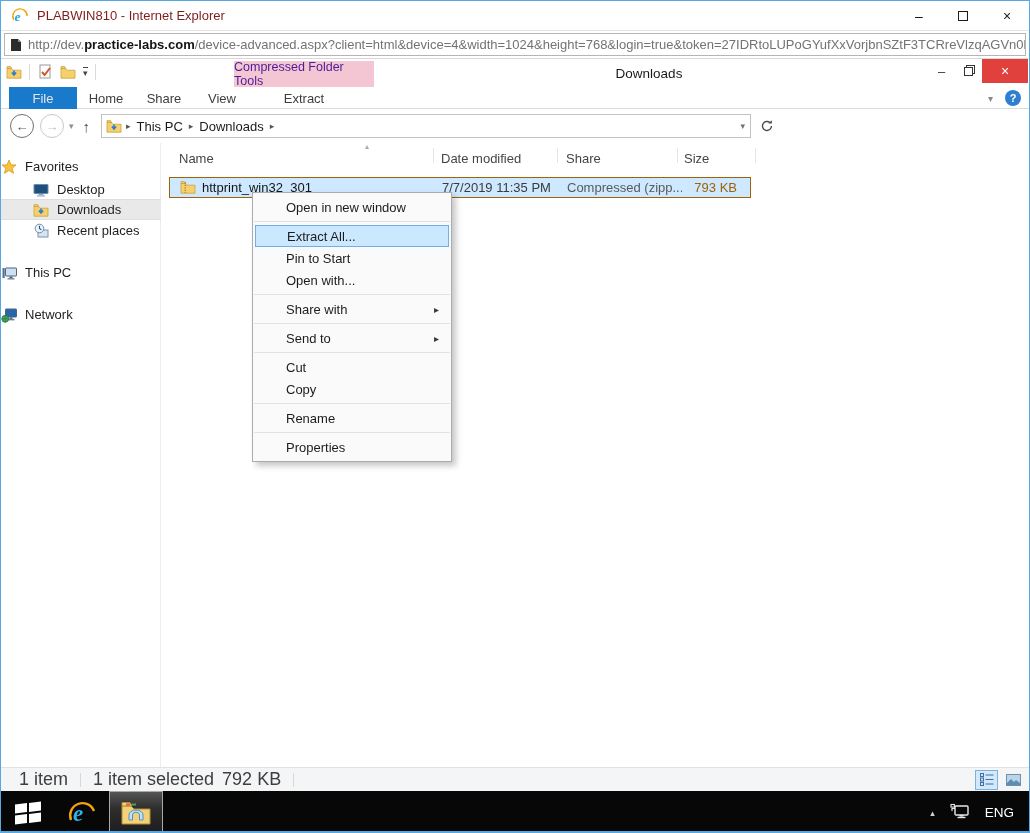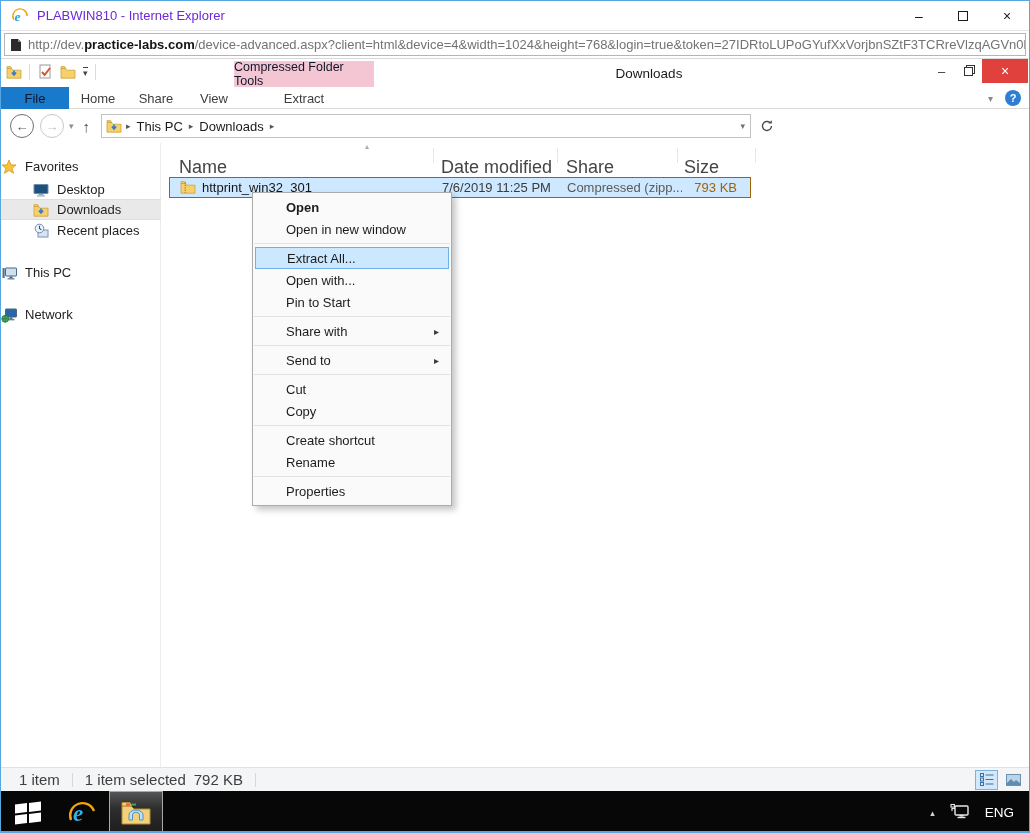--- a/index.html
+++ b/index.html
@@ -5,44 +5,44 @@
   * { margin:0; padding:0; box-sizing:border-box; }
   html,body { width:1030px; height:833px; background:#dfe9f5; }
   .stage{
     position:relative; width:1030px; height:833px; background:#fff;
     border:1px solid #57a7e2; border-bottom-width:2px; overflow:hidden;
     font-family:"Liberation Sans","DejaVu Sans",sans-serif; font-size:13px; color:#1e1e1e;
   }
   
   .ie-titlebar{position:absolute;left:0;top:0;width:100%;height:30px;background:#fff;border-bottom:1px solid #e4e4e4;display:flex;align-items:center;}
   .ie-logo{margin-left:10px;width:18px;height:18px;display:flex;align-items:center;justify-content:center;}
-  .ie-title{margin-left:8px;color:#6d28d9;}
+  .ie-title{margin-left:8px;color:#7f1d1d;}
   .ie-controls{margin-left:auto;display:flex;height:30px;}
   .win-btn{width:44px;height:30px;display:flex;align-items:center;justify-content:center;color:#1b1b1b;font-size:14px;cursor:default;}
   .max-square{width:10px;height:10px;border:1px solid #1b1b1b;display:inline-block;}
   .ie-urlbar{position:absolute;left:0;top:30px;width:100%;height:28px;background:#fff;border-bottom:1px solid #d8d8d8;display:flex;align-items:center;padding:0 3px;}
   .url-field{flex:1;height:23px;border:1px solid #b5b5b5;display:flex;align-items:center;padding:0 5px;overflow:hidden;white-space:nowrap;background:#fff;}
   .url-ico{margin-right:6px;display:flex;align-items:center;}
   .url-pre,.url-path{color:#737373;}
   .url-dom{color:#141414;font-weight:bold;}
   
   .ex-topbar{position:absolute;left:0;top:58px;width:100%;height:28px;background:#fff;}
   .qat{position:absolute;left:5px;top:5px;display:flex;align-items:center;gap:7px;}
   .qat-sep{width:1px;height:16px;background:#dadada;}
   .qat-chev{font-size:9px;color:#444;border-top:1px solid #444;padding-top:1px;line-height:8px;}
-  .ctx-group{position:absolute;left:233px;top:2px;width:140px;height:26px;background:#f4c6d4;color:#0f172a;display:flex;align-items:center;justify-content:center;font-size:12.5px;}
+  .ctx-group{position:absolute;left:233px;top:2px;width:140px;height:26px;background:#f4c6d4;color:#4c1d95;display:flex;align-items:center;justify-content:center;font-size:12.5px;}
   .ex-title{position:absolute;left:380px;right:112px;top:0;height:28px;display:flex;align-items:center;justify-content:center;font-size:13.5px;color:#1a1a1a;}
   .ex-controls{position:absolute;right:1px;top:0;display:flex;height:24px;}
   .ex-btn{width:27px;height:24px;display:flex;align-items:center;justify-content:center;color:#333;}
   .restore-ico{width:9px;height:9px;border:1px solid #333;box-shadow:2px -2px 0 -1px #fff,2px -2px 0 0 #333;display:inline-block;}
   .ex-close{width:46px;background:#e0413c;color:#fff;font-size:14px;}
   
   .ex-tabs{position:absolute;left:0;top:86px;width:100%;height:22px;background:#fff;border-bottom:1px solid #dcdcdc;display:flex;}
   .tab{height:22px;display:flex;align-items:center;justify-content:center;color:#3e3e3e;}
-  .tab-file{width:68px;background:#1979ca;color:#0f172a;}
+  .tab-file{width:68px;margin-left:8px;background:#1979ca;color:#e5e5e5;}
   .tab-plain{width:58px;}
   .tab-extract{position:absolute;left:233px;top:0;width:140px;height:22px;}
   .ribbon-right{position:absolute;right:8px;top:0;height:22px;display:flex;align-items:center;gap:12px;}
   .rib-chev{color:#8a8a8a;font-size:10px;}
   .help-circle{width:16px;height:16px;border-radius:50%;background:#2e7fd1;color:#fff;font-size:11px;font-weight:bold;display:flex;align-items:center;justify-content:center;}
   
   .ex-addr{position:absolute;left:0;top:108px;width:100%;height:34px;background:#fff;display:flex;align-items:center;}
   .nav-circle{width:24px;height:24px;border-radius:50%;display:flex;align-items:center;justify-content:center;font-size:13px;}
   .nav-back{margin-left:9px;border:1px solid #6f6f6f;color:#565656;}
   .nav-fwd{margin-left:6px;border:1px solid #c9c9c9;color:#c2c2c2;}
@@ -57,39 +57,39 @@
   .search-field input{flex:1;border:none;outline:none;font:13px "Liberation Sans","DejaVu Sans",sans-serif;color:#333;background:transparent;min-width:0;}
   .search-field input::placeholder{color:#8e8e8e;}
   
   .ex-main{position:absolute;left:0;top:142px;width:100%;height:624px;background:#fff;}
   .sidebar{position:absolute;left:0;top:0;width:160px;height:100%;border-right:1px solid #ededed;}
   .side-item{position:absolute;left:0;width:160px;height:21px;display:flex;align-items:center;gap:8px;}
   .ind0{padding-left:0;} .ind1{padding-left:32px;}
   .side-sel{background:#e9e9e9;border-top:1px solid #dedede;border-bottom:1px solid #dedede;}
   .icon16{width:16px;height:16px;display:inline-flex;align-items:center;justify-content:center;flex:0 0 16px;}
   .pane{position:absolute;left:160px;top:0;right:0;height:100%;}
-  .hdr-cell{position:absolute;top:14px;height:16px;color:#454545;font-size:18px;}
+  .hdr-cell{position:absolute;top:8px;height:16px;color:#454545;font-size:13px;}
   .hdr-sep{position:absolute;top:5px;width:1px;height:15px;background:#e6e6e6;}
   .sort-arrow{position:absolute;left:204px;top:-1px;font-size:8px;color:#9fb0c1;}
   .file-row{position:absolute;left:8px;top:34px;width:582px;height:21px;background:#cde8ff;border:1px solid #a16207;}
   .file-row span{position:absolute;top:2px;white-space:nowrap;}
   .fr-icon{left:10px;top:1px !important;}
   .fr-name{left:32px;color:#141414;}
   .fr-date{left:272px;color:#3b3b3b;}
   .fr-type{left:397px;color:#5a5a5a;overflow:hidden;width:115px;}
   .fr-size{right:13px;color:#a16207;}
   
   .context-menu{position:absolute;left:251px;top:191px;width:200px;background:#fafafa;border:1px solid #ababab;box-shadow:4px 4px 6px rgba(0,0,0,0.22);padding:3px 0;z-index:10;}
   .cm-item{height:22px;display:flex;align-items:center;padding:0 12px 0 33px;color:#1c1c1c;position:relative;}
   .cm-bold{font-weight:bold;}
   .cm-hl{background:#cbe8ff;border:1px solid #6fb0e8;margin:0 2px;padding-left:31px;}
   .cm-sep{height:1px;background:#e1e1e1;margin:3px 1px;}
   .cm-arrow{margin-left:auto;font-size:10px;color:#3a3a3a;}
   
-  .ex-status{position:absolute;left:0;top:766px;width:100%;height:24px;background:#f4f5f6;border-top:1px solid #e1e1e1;display:flex;align-items:center;font-size:15px;color:#3e3e3e;}
+  .ex-status{position:absolute;left:0;top:766px;width:100%;height:24px;background:#f4f5f6;border-top:1px solid #e1e1e1;display:flex;align-items:center;font-size:18px;color:#3e3e3e;}
   .st-sep{width:1px;height:14px;background:#d8d8d8;margin:0 12px;}
   .st-first{margin-left:18px;}
   .st-size{margin-left:8px;}
   .st-grow{flex:1;}
   .view-btn{width:23px;height:20px;display:flex;align-items:center;justify-content:center;margin-right:4px;}
   .view-active{background:#d3e9fb;border:1px solid #7db2dd;}
   
   .taskbar{position:absolute;left:0;top:790px;width:100%;height:43px;background:#070707;display:flex;align-items:center;}
   .tb-btn{width:54px;height:43px;display:flex;align-items:center;justify-content:center;}
   .tb-active{background:linear-gradient(#555 0%,#2e2e2e 40%,#1d1d1d 100%);border:1px solid #a9a9a9;}
@@ -290,65 +290,59 @@
 
       <div class="file-row">
         <span class="fr-icon icon16">
           <svg width="16" height="14" viewBox="0 0 16 14">
               <path d="M1 3.5h4.4l1.4 1.7H15v8H1z" fill="#f7d06b" stroke="#c9a23e" stroke-width="0.8"></path>
               <path d="M1 3.5V1.6h3.6l1.2 1.9z" fill="#f7d06b" stroke="#c9a23e" stroke-width="0.8"></path>
               <line x1="5.2" y1="2.2" x2="5.2" y2="13" stroke="#96762c" stroke-width="1.1" stroke-dasharray="1.4 1.1"></line>
             </svg>
         </span>
         <span class="fr-name">httprint_win32_301</span>
-        <span class="fr-date">7/6/2019 11:25 PM</span>
+        <span class="fr-date">7/7/2019 11:35 PM</span>
         <span class="fr-type">Compressed (zipp...</span>
         <span class="fr-size">793 KB</span>
       </div>
     </div>
   </div>
 
   <div class="context-menu">
-    <div class="cm-item cm-bold">
-        <span>Open</span>
-      </div>
     <div class="cm-item">
         <span>Open in new window</span>
       </div>
     <div class="cm-sep"></div>
     <div class="cm-item cm-hl">
         <span>Extract All...</span>
       </div>
     <div class="cm-item">
+        <span>Pin to Start</span>
+      </div>
+    <div class="cm-item">
         <span>Open with...</span>
-      </div>
-    <div class="cm-item">
-        <span>Pin to Start</span>
       </div>
     <div class="cm-sep"></div>
     <div class="cm-item">
         <span>Share with</span>
         <span class="cm-arrow">▸</span>
       </div>
     <div class="cm-sep"></div>
     <div class="cm-item">
         <span>Send to</span>
         <span class="cm-arrow">▸</span>
       </div>
     <div class="cm-sep"></div>
     <div class="cm-item">
         <span>Cut</span>
       </div>
     <div class="cm-item">
         <span>Copy</span>
       </div>
     <div class="cm-sep"></div>
-    <div class="cm-item">
-        <span>Create shortcut</span>
-      </div>
     <div class="cm-item">
         <span>Rename</span>
       </div>
     <div class="cm-sep"></div>
     <div class="cm-item">
         <span>Properties</span>
       </div>
   </div>
 
   <div class="ex-status">

